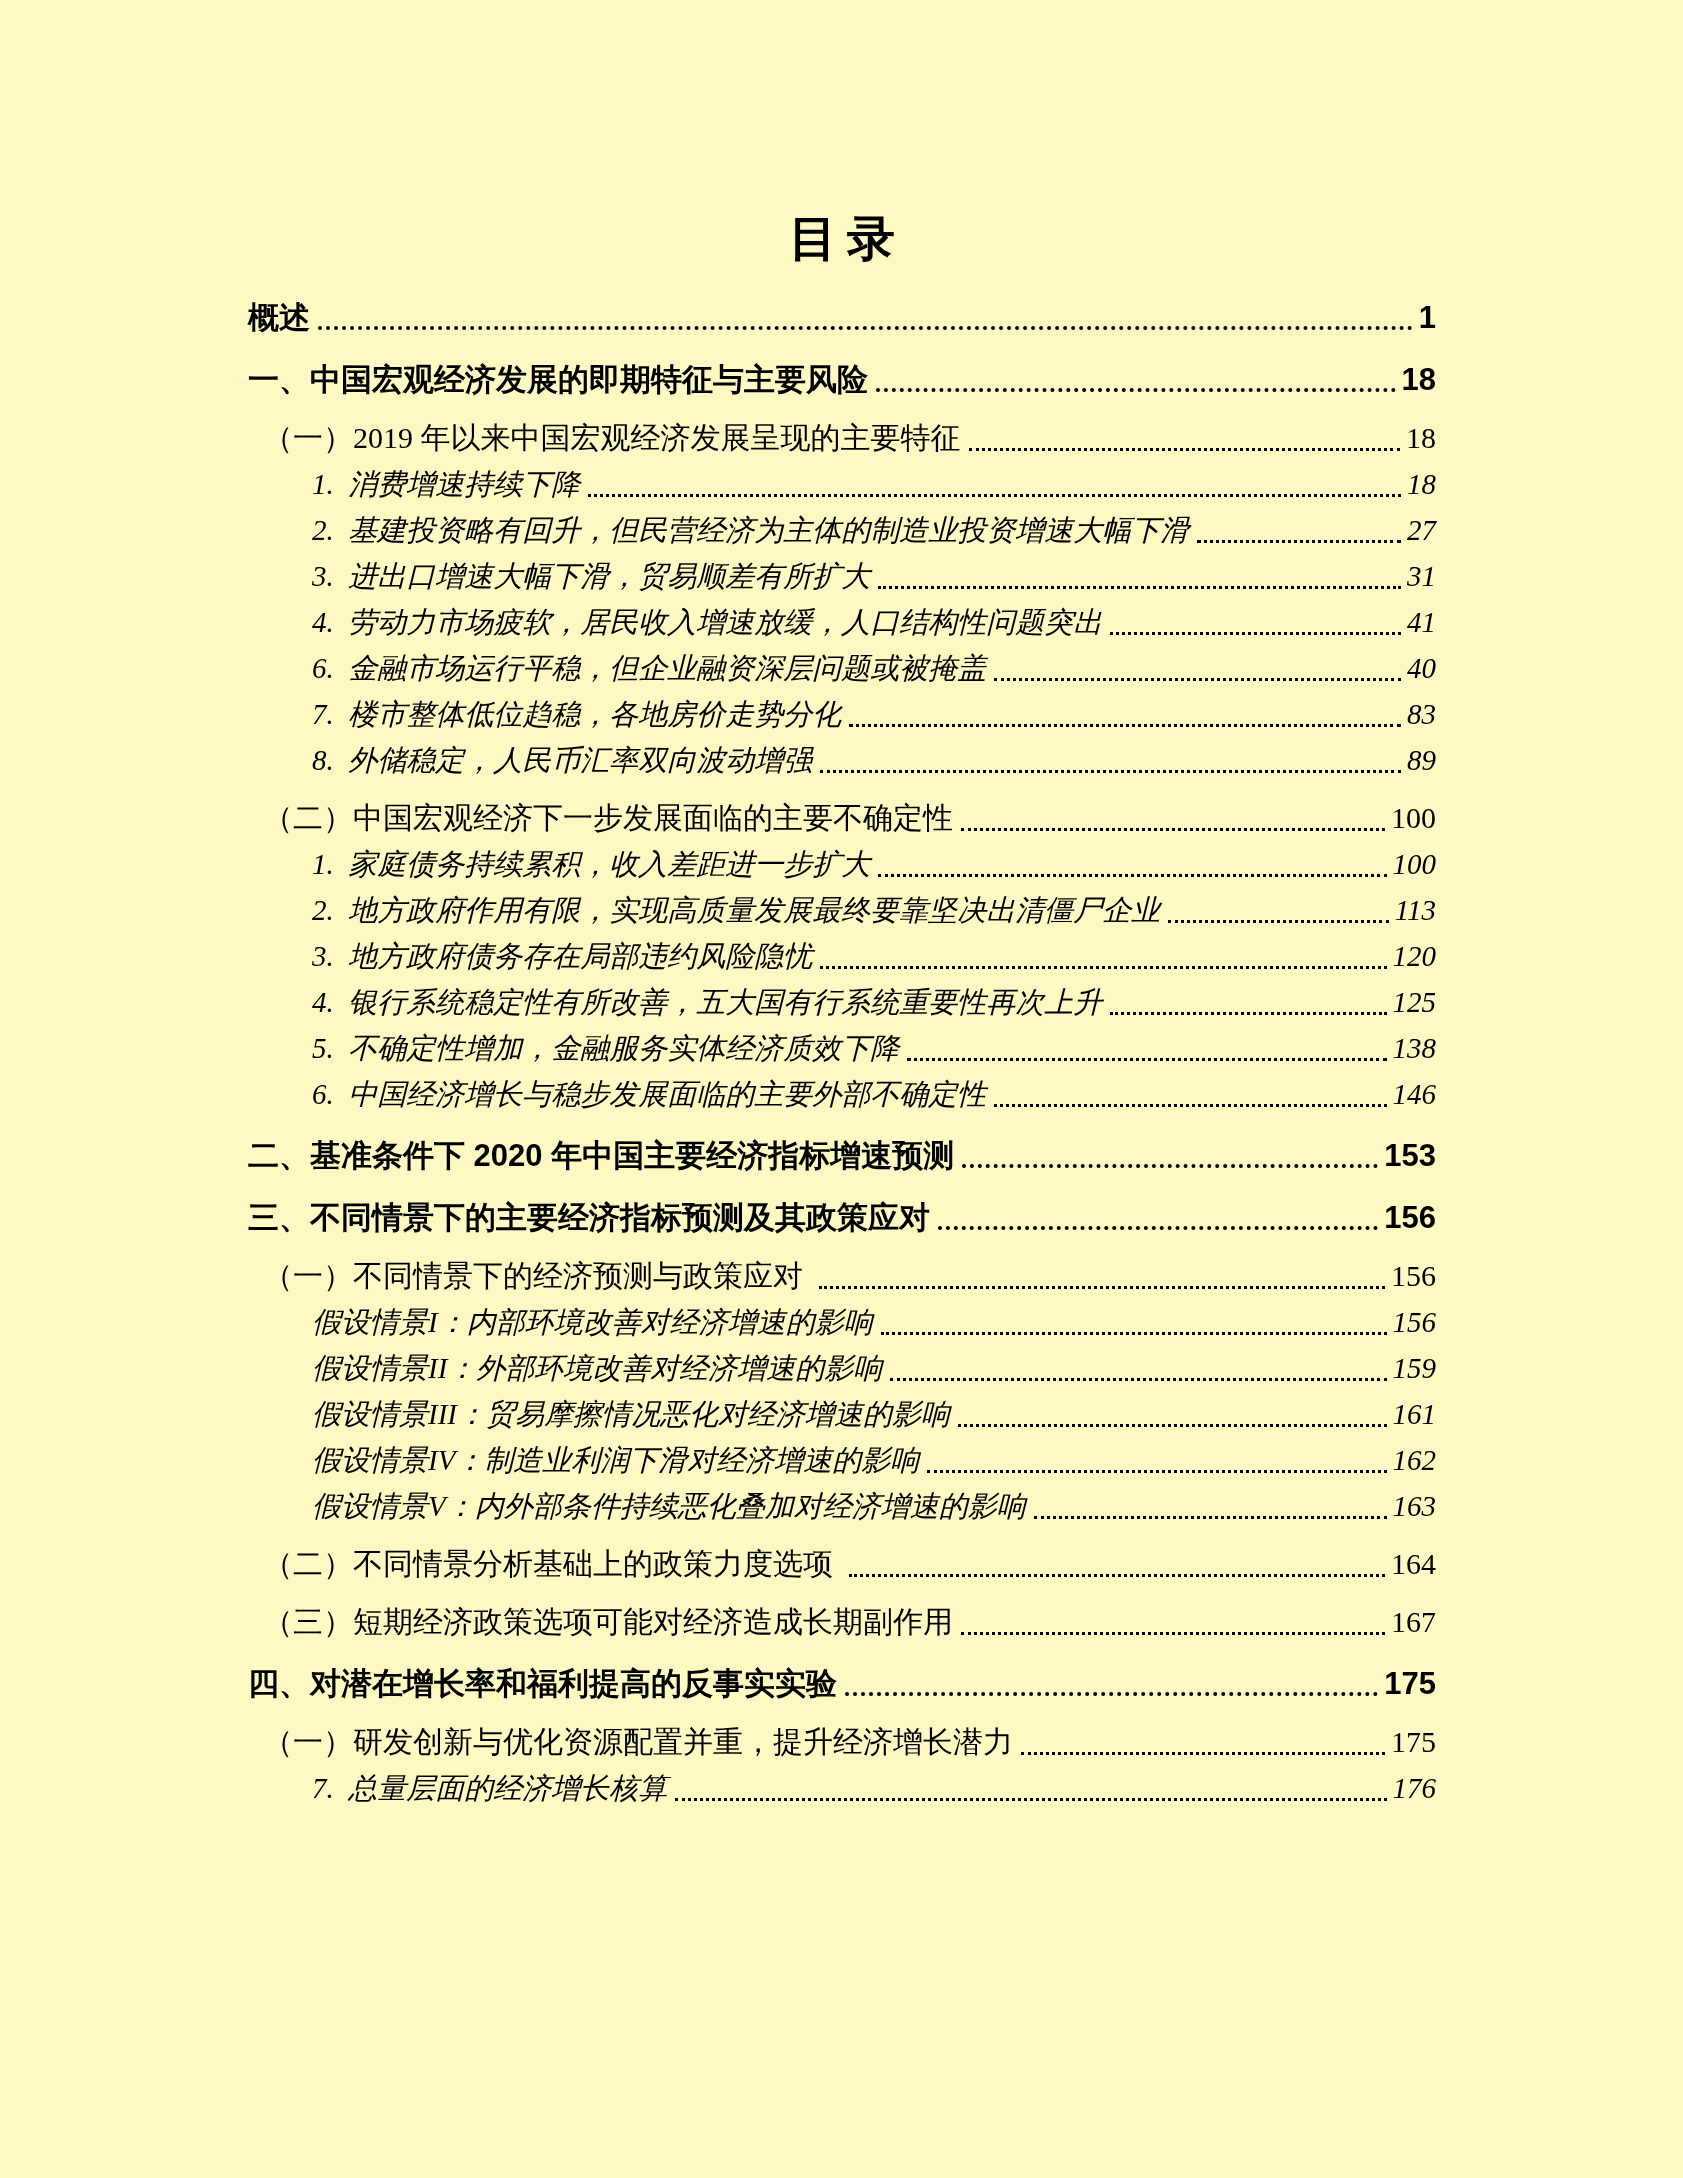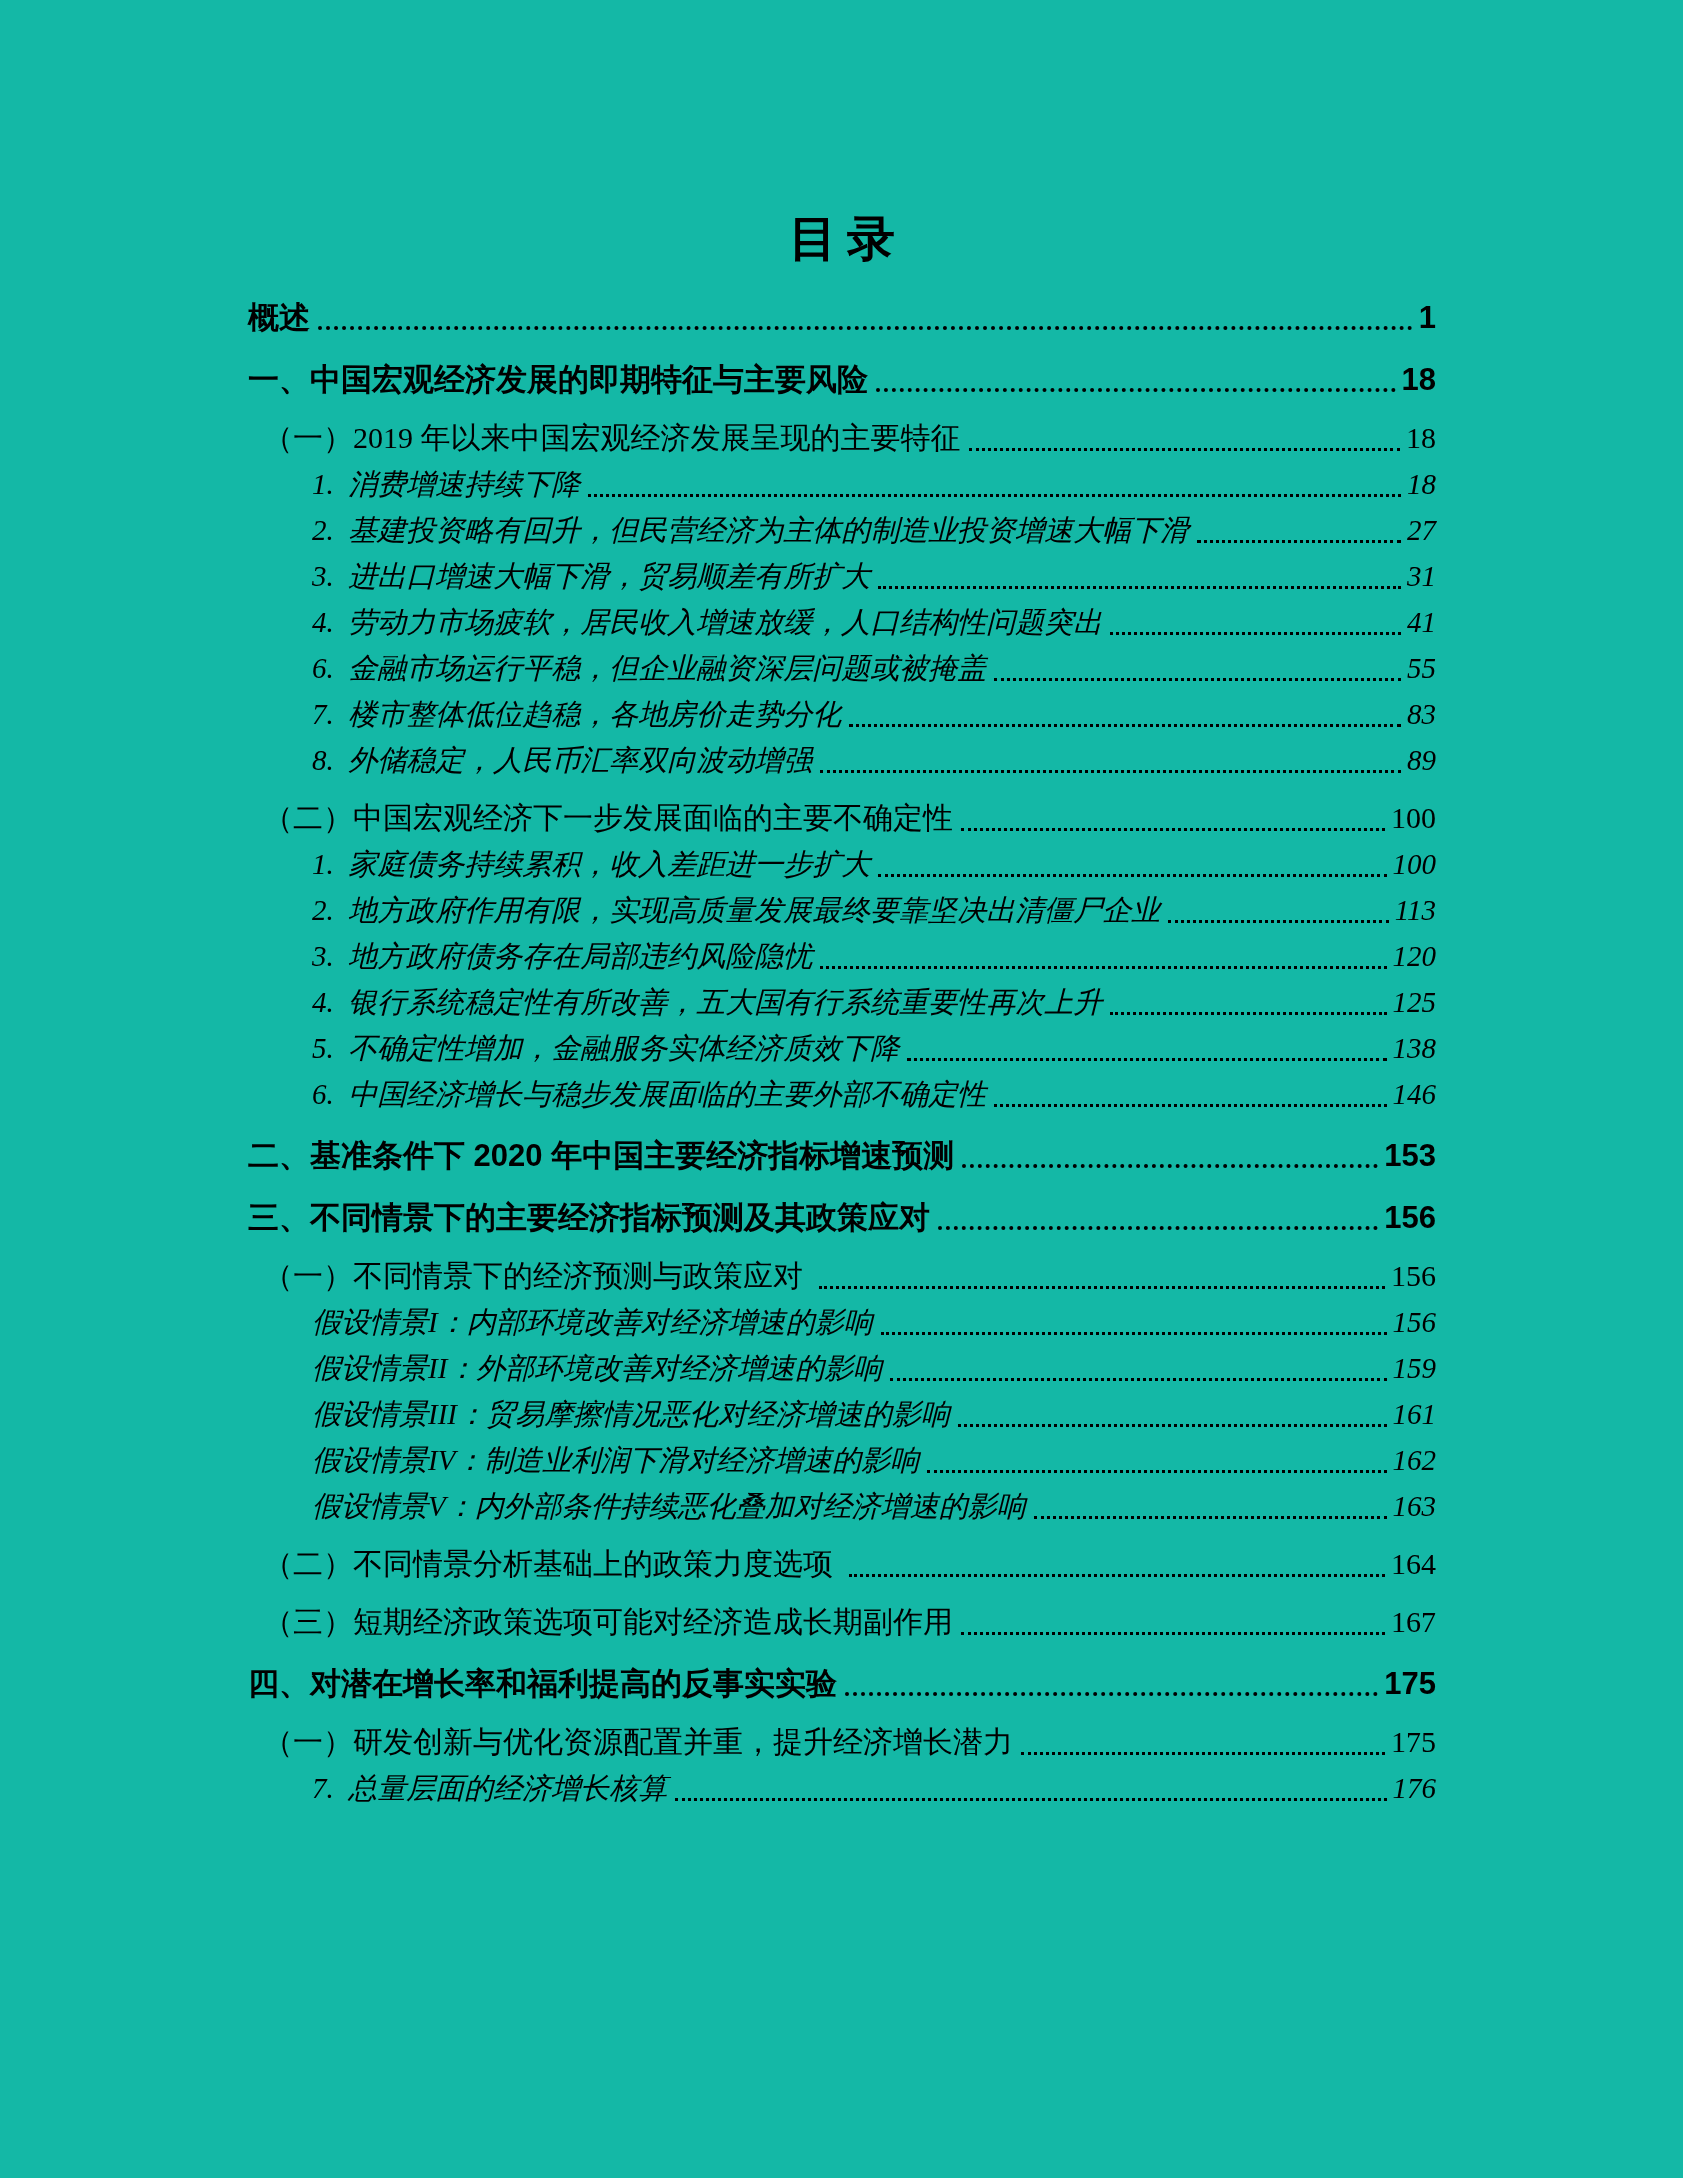--- a/index.html
+++ b/index.html
@@ -7,21 +7,21 @@
     padding: 0;
     background: #ffffff;
     width: 1683px;
     height: 2178px;
     overflow: hidden;
   }
   .sheet {
     position: relative;
     width: 1683px;
     height: 2178px;
-    background: #14b8a6;
+    background: #fef9c3;
     color: #000000;
     font-family: "Liberation Serif", "DejaVu Serif", serif;
   }
   .content {
     position: absolute;
     left: 248px;
     top: 210px;
     width: 1188px;
   }
   .doc-title {
@@ -108,21 +108,21 @@
           <span class="page-num">31</span>
         </div>
         <div class="row lvl2">
           <span class="label">4.  劳动力市场疲软，居民收入增速放缓，人口结构性问题突出</span>
           <span class="leader"></span>
           <span class="page-num">41</span>
         </div>
         <div class="row lvl2">
           <span class="label">6.  金融市场运行平稳，但企业融资深层问题或被掩盖</span>
           <span class="leader"></span>
-          <span class="page-num">55</span>
+          <span class="page-num">40</span>
         </div>
         <div class="row lvl2">
           <span class="label">7.  楼市整体低位趋稳，各地房价走势分化</span>
           <span class="leader"></span>
           <span class="page-num">83</span>
         </div>
         <div class="row lvl2">
           <span class="label">8.  外储稳定，人民币汇率双向波动增强</span>
           <span class="leader"></span>
           <span class="page-num">89</span>

